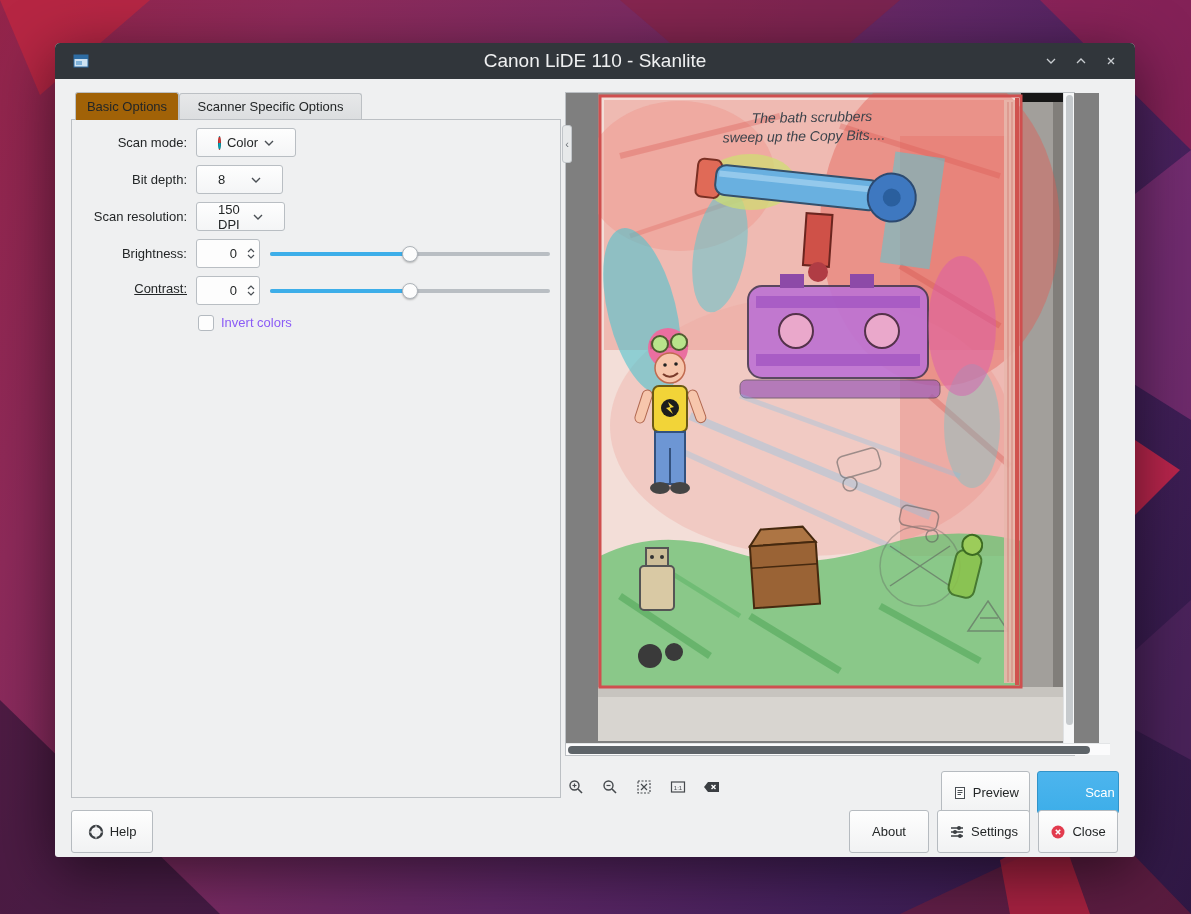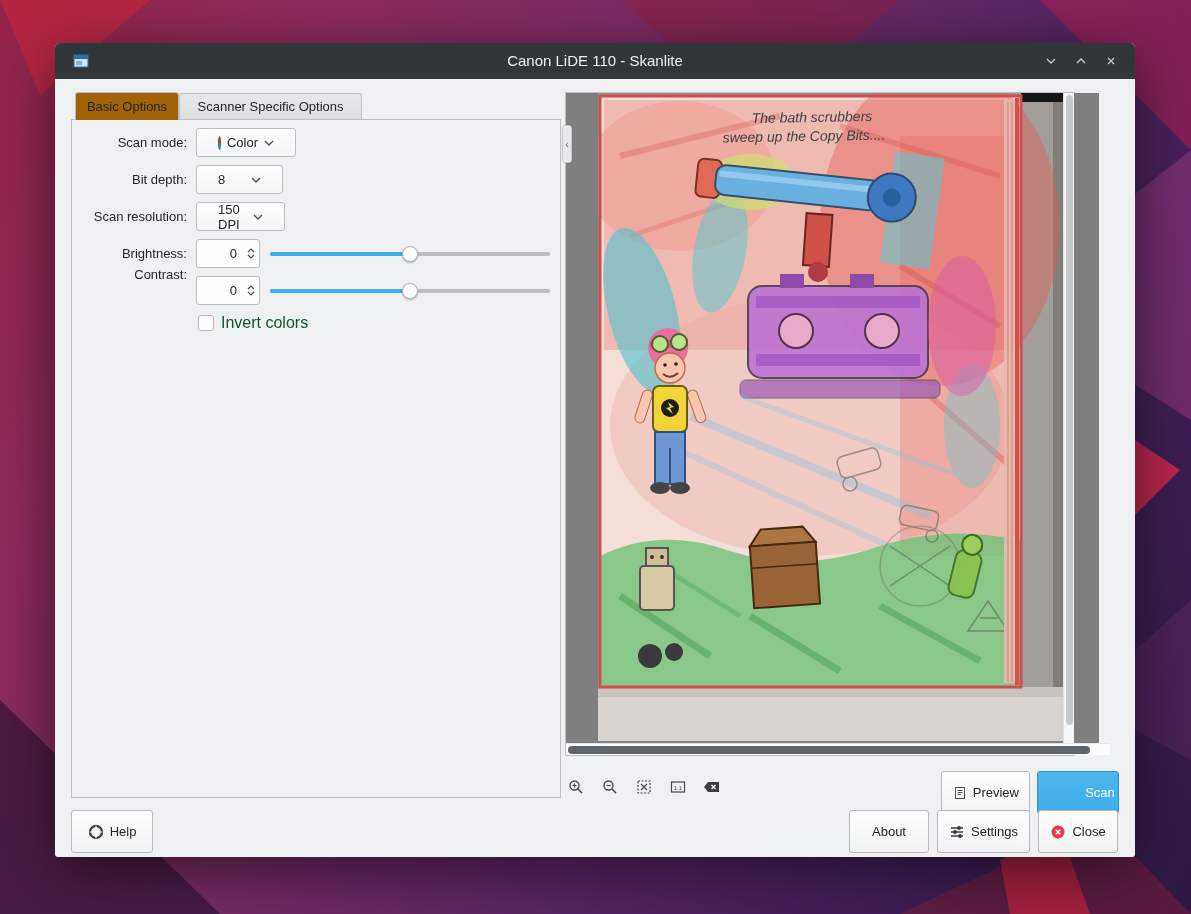--- a/index.html
+++ b/index.html
@@ -6,21 +6,21 @@
   html,body { width:1191px; height:914px; overflow:hidden; font-family:"Liberation Sans", sans-serif; }
   .desktop { position:absolute; inset:0;
     background:linear-gradient(118deg,#93244a 0%,#8e2a5a 18%,#7c2b62 38%,#5f2766 58%,#43205b 78%,#2f1844 100%); }
   .bg-svg { position:absolute; left:0; top:0; }
 
   .window { position:absolute; left:55px; top:43px; width:1080px; height:814px;
     background:#eff0f1; border-radius:5px 5px 3px 3px; box-shadow:0 14px 60px rgba(0,0,0,.55); }
   .titlebar { position:absolute; left:0; top:0; width:100%; height:36px; background:#31363b;
     border-radius:5px 5px 0 0; }
   .titlebar .title { position:absolute; left:0; right:0; top:0; height:36px; line-height:36px;
-    text-align:center; color:#eff0f1; font-size:15px; }
+    text-align:center; color:#eff0f1; font-size:19px; }
   .appicon { position:absolute; left:18px; top:10px; width:16px; height:16px; }
   .winbtn { position:absolute; top:8px; width:20px; height:20px; display:flex; align-items:center;
     justify-content:center; cursor:default; }
 
   .tab { position:absolute; font-size:13px; color:#232627; text-align:center;
     border:1px solid #bcc0c4; border-bottom:none; border-radius:3px 3px 0 0; }
   .tab.active { left:20px; top:49px; width:104px; height:28px; line-height:27px; background:#a16207; z-index:3; }
   .tab.inactive { left:124px; top:50px; width:183px; height:26px; line-height:25px;
     background:linear-gradient(#e7e8e9,#dcdee0); z-index:1; }
 
@@ -40,21 +40,21 @@
     border:1px solid #b9bec3; border-radius:3px; display:flex; z-index:4; }
   .spin .val { flex:1; text-align:right; font-size:13px; color:#232627; line-height:27px; padding-right:5px; }
   .spin .arrows { width:17px; display:flex; flex-direction:column; align-items:center; justify-content:center; gap:1px; }
   .slider { position:absolute; left:215px; width:280px; height:29px; z-index:4; }
   .slider .track { position:absolute; left:0; right:0; top:13px; height:4px; border-radius:2px; background:#b9bec3; }
   .slider .fill { position:absolute; left:0; top:13px; height:4px; border-radius:2px; background:#3daee9; width:50%; }
   .slider .handle { position:absolute; top:7px; left:calc(50% - 8px); width:16px; height:16px;
     border-radius:50%; background:#fcfcfc; border:1px solid #aeb4ba; box-shadow:0 1px 2px rgba(0,0,0,.25); }
   .checkbox { position:absolute; left:143px; top:272px; width:16px; height:16px; background:#fdfdfd;
     border:1px solid #b4bac0; border-radius:3px; z-index:4; }
-  .cblabel { position:absolute; left:166px; top:272px; font-size:16px; line-height:16px; color:#14532d; z-index:4; }
+  .cblabel { position:absolute; left:166px; top:272px; font-size:13px; line-height:16px; color:#8b5cf6; z-index:4; }
 
   .preview-frame { position:absolute; left:510px; top:49px; width:510px; height:664px;
     border:1px solid #bcc0c4; background:#eff0f1; }
   .viewport { position:absolute; left:0; top:0; width:533px; height:650px; background:#7f7f7f; overflow:hidden; }
   .scanwrap { position:absolute; left:32px; top:0; width:465px; height:648px; }
   .vscroll { position:absolute; right:0; top:0; width:11px; height:650px; background:#f6f7f8; border-left:1px solid #dfe1e3; }
   .vscroll .thumb { position:absolute; left:2px; top:2px; width:7px; height:630px; border-radius:4px; background:#c6cacd; }
   .hscroll { position:absolute; left:0; bottom:0; width:544px; height:12px; background:#fbfbfc; border-top:1px solid #e3e5e7; }
   .hscroll .thumb { position:absolute; left:2px; top:2px; width:522px; height:8px; border-radius:4px; background:#5e6469; }
   .splitter { position:absolute; left:507px; top:82px; width:10px; height:38px; background:#e7e9ea;
@@ -159,21 +159,21 @@
           <path d="M1 1 L4 4 L7 1" stroke="#4a4f54" stroke-width="1.2" fill="none"></path>
         </svg>
     </span>
   </div>
   <div class="slider" style="top:196px;">
     <div class="track"></div>
     <div class="fill"></div>
     <div class="handle"></div>
   </div>
 
-  <div class="flabel" style="top:217px;">Contrast:</div>
+  <div class="flabel" style="top:231px;text-decoration:underline;">Contrast:</div>
   <div class="spin" style="top:233px;">
     <span class="val">0</span>
     <span class="arrows">
       <svg width="8" height="6">
           <path d="M1 5 L4 2 L7 5" stroke="#4a4f54" stroke-width="1.2" fill="none"></path>
         </svg>
       <svg width="8" height="6">
           <path d="M1 1 L4 4 L7 1" stroke="#4a4f54" stroke-width="1.2" fill="none"></path>
         </svg>
     </span>

